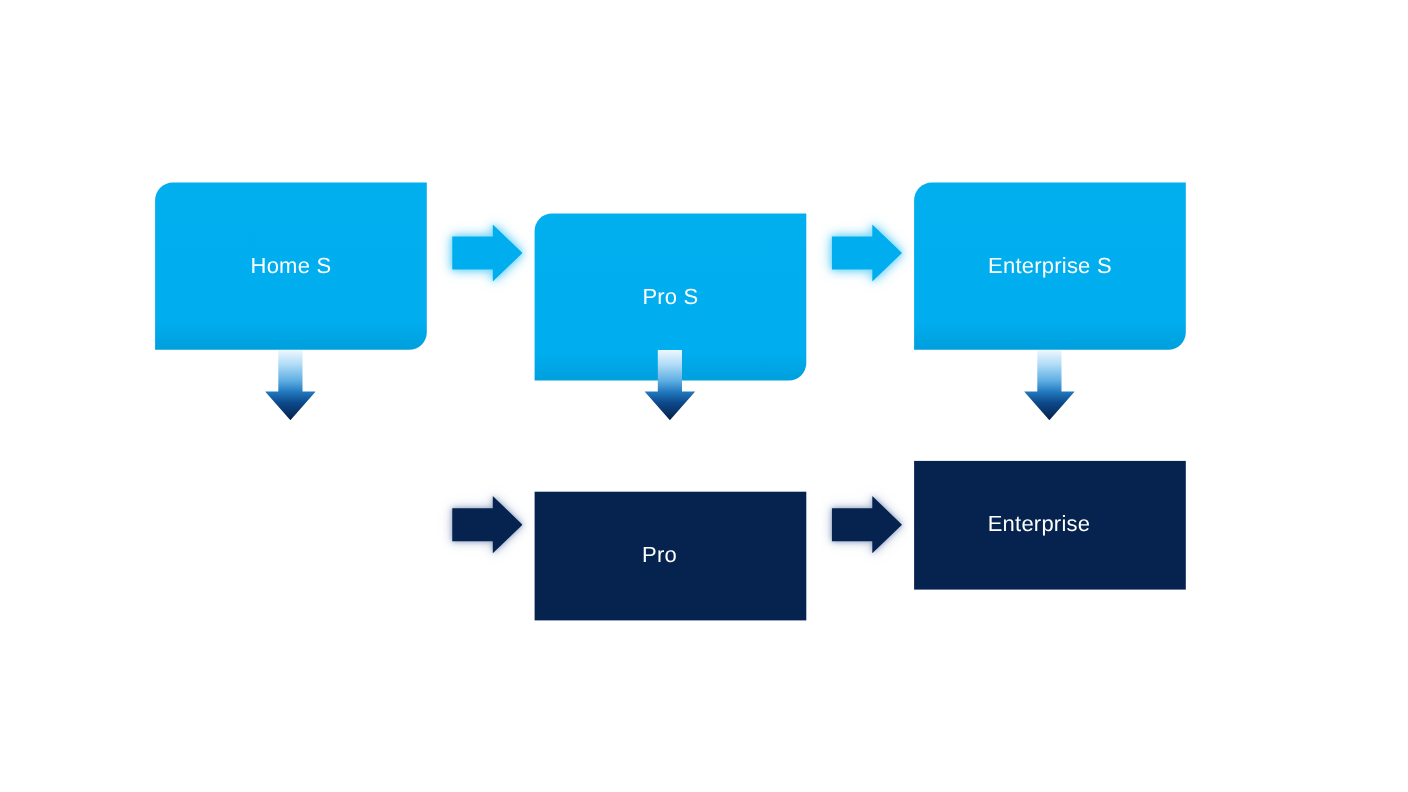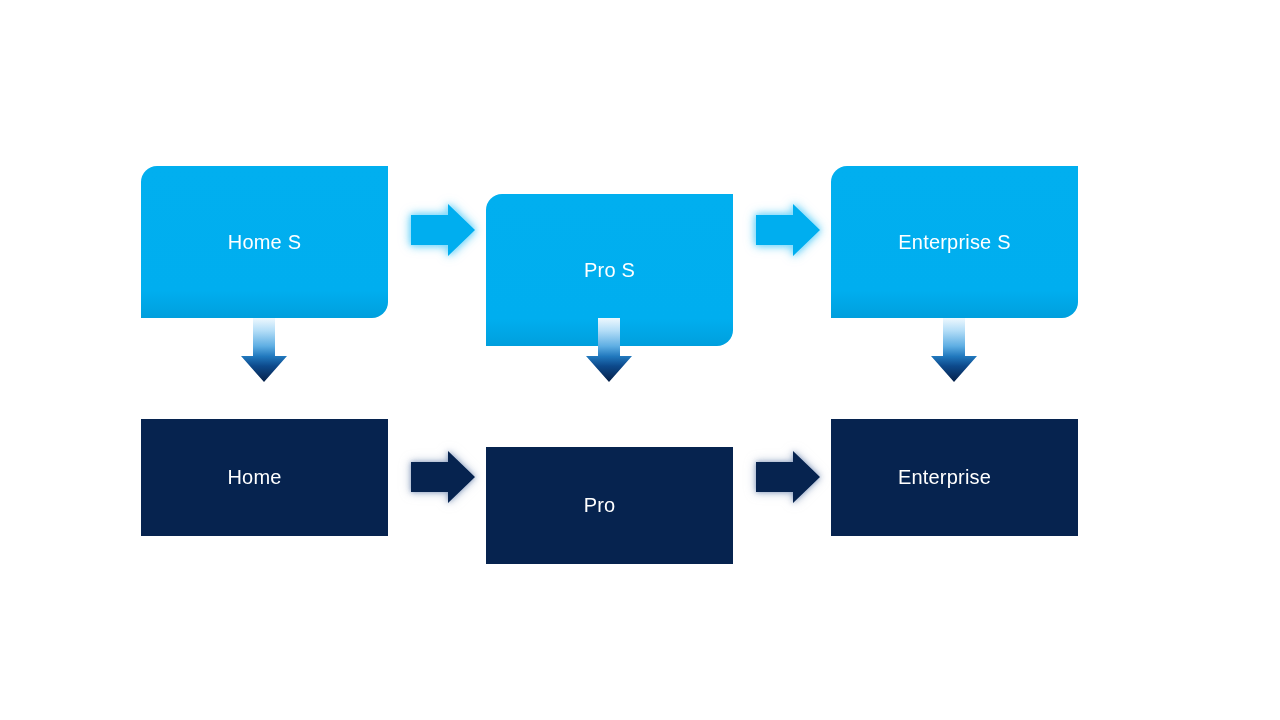--- a/index.html
+++ b/index.html
@@ -110,23 +110,20 @@
     <div class="arrow-right light"></div>
   </div>
   <div class="glow-wrap light-glow gap-1" style="top:204px">
     <div class="arrow-right light"></div>
   </div>
 
   <div class="arrow-down down-0"></div>
   <div class="arrow-down down-1"></div>
   <div class="arrow-down down-2"></div>
 
-  <div class="node bottom col-0">
-    <span class="label">Home</span>
-  </div>
   <div class="node bottom col-1">
     <span class="label">Pro</span>
   </div>
   <div class="node bottom col-2">
     <span class="label">Enterprise</span>
   </div>
 
   <div class="glow-wrap dark-glow gap-0" style="top:451px">
     <div class="arrow-right dark"></div>
   </div>

